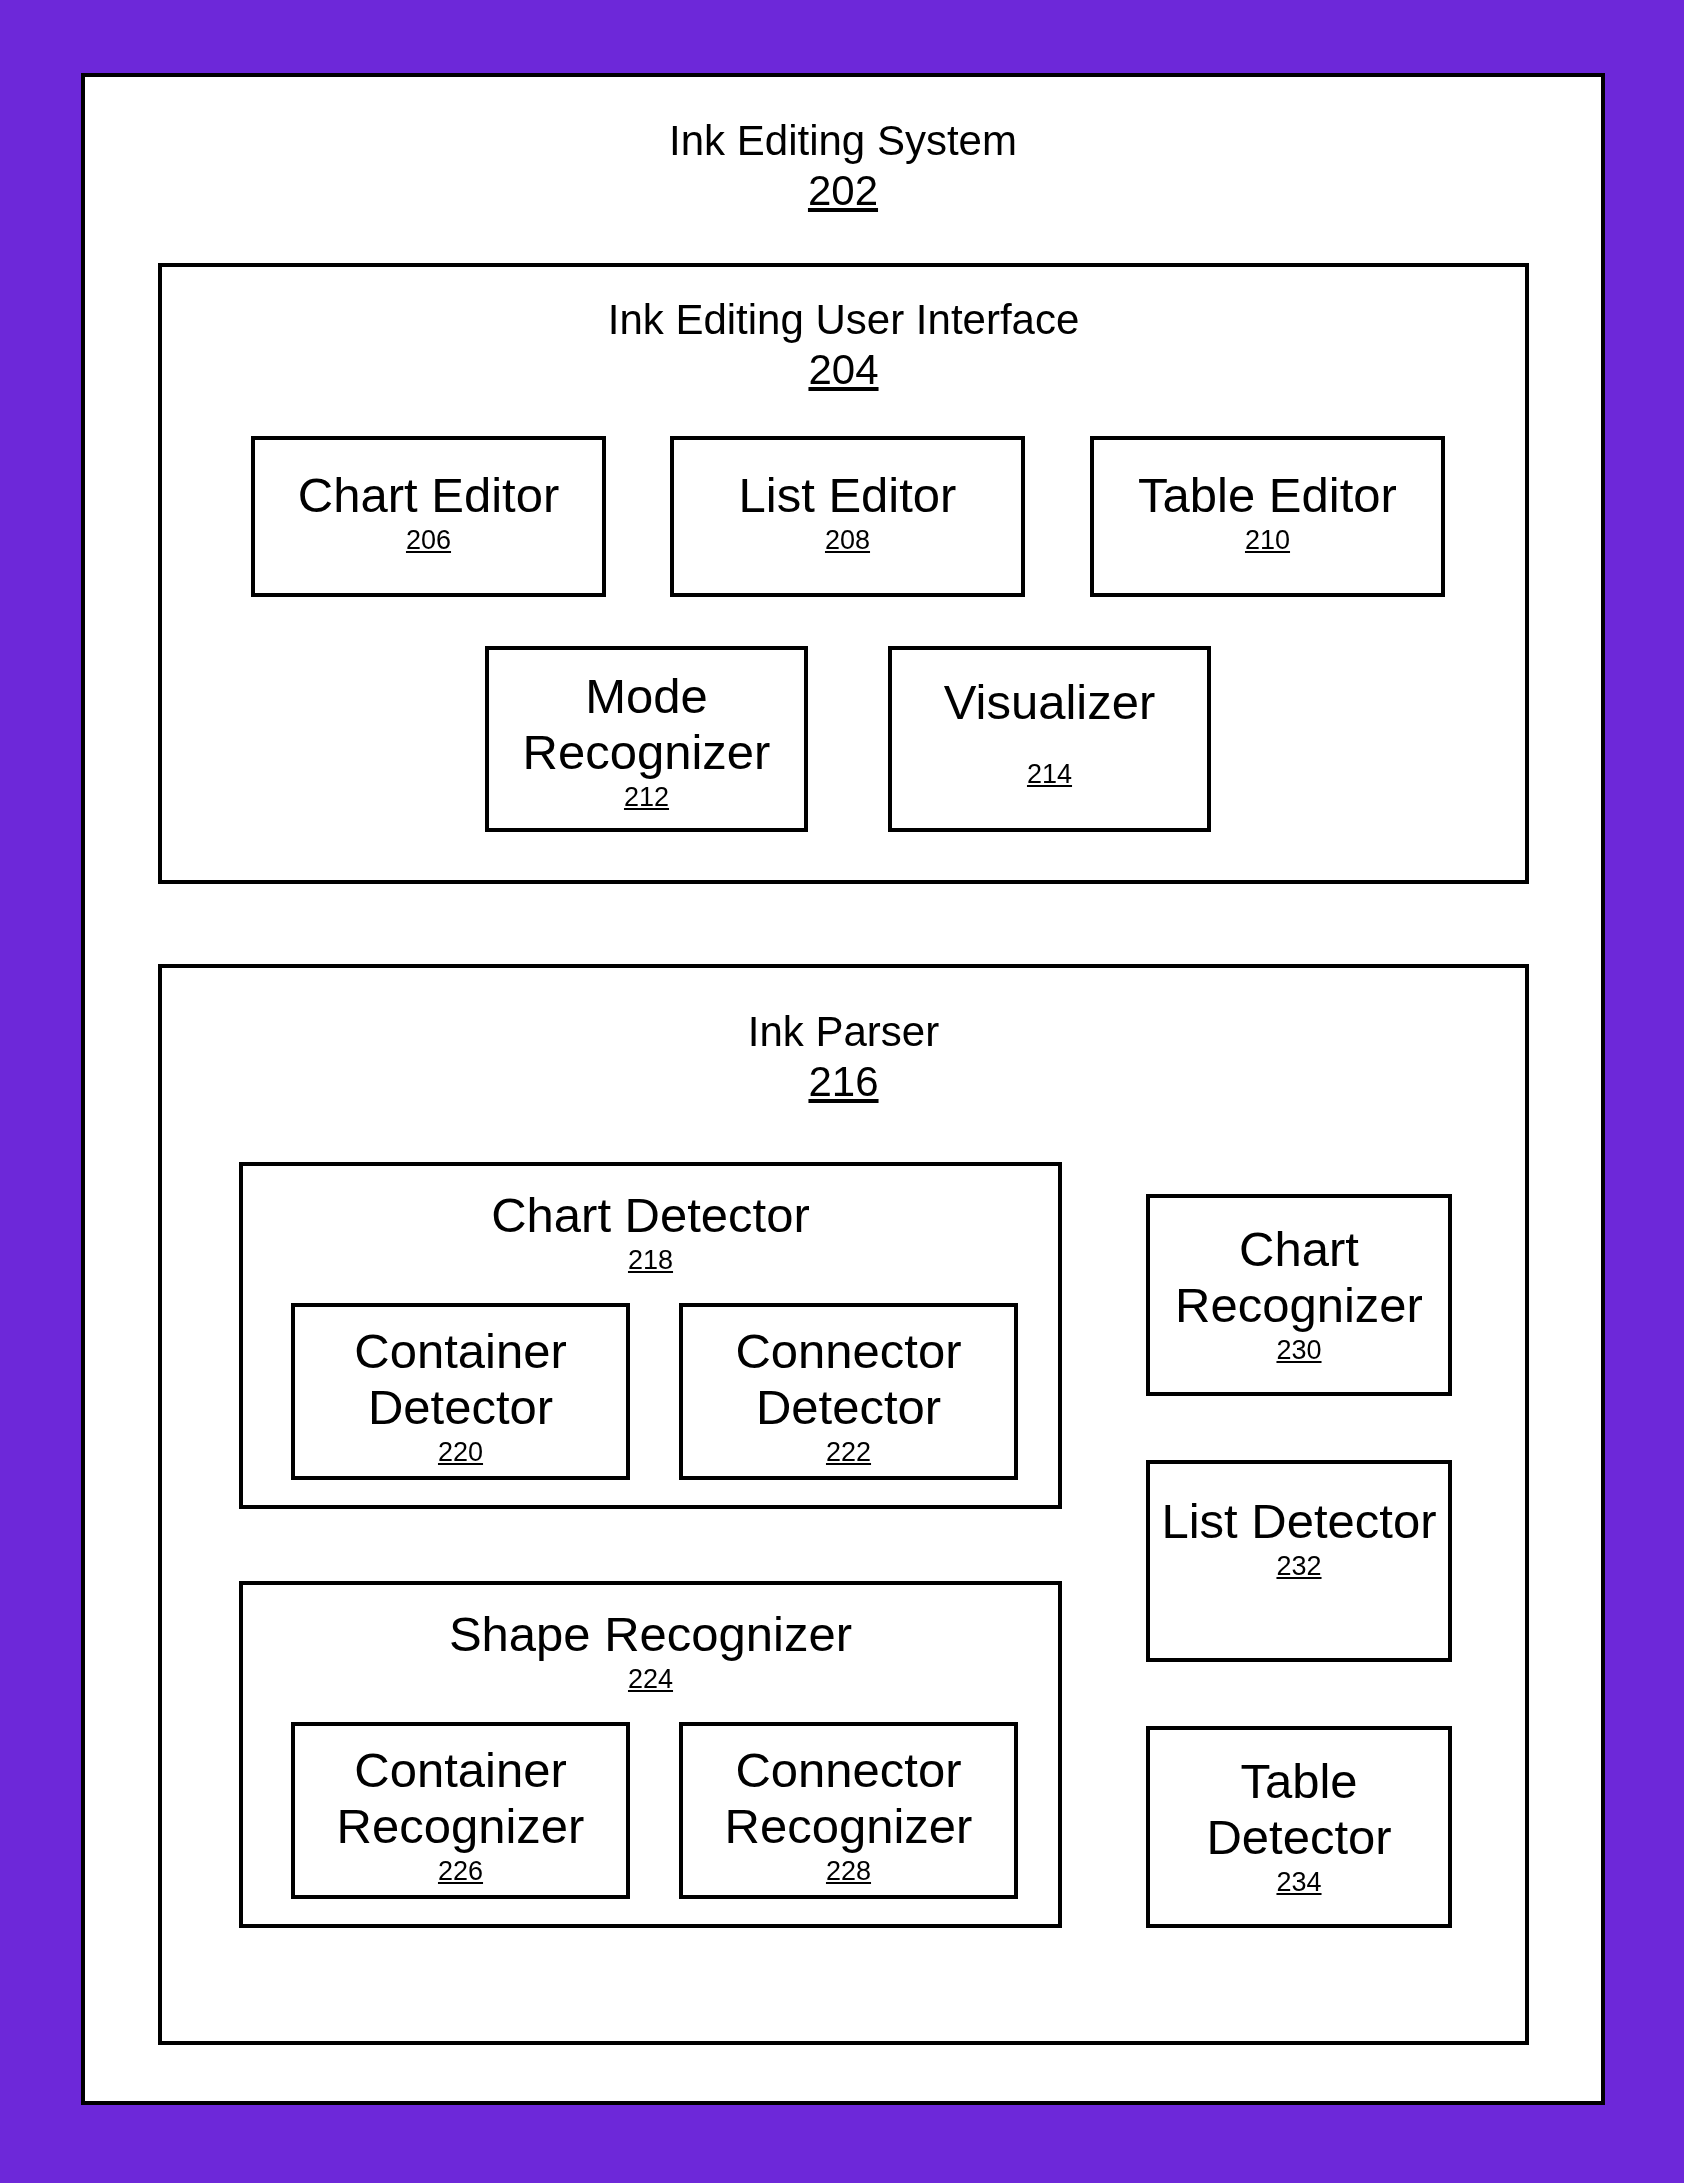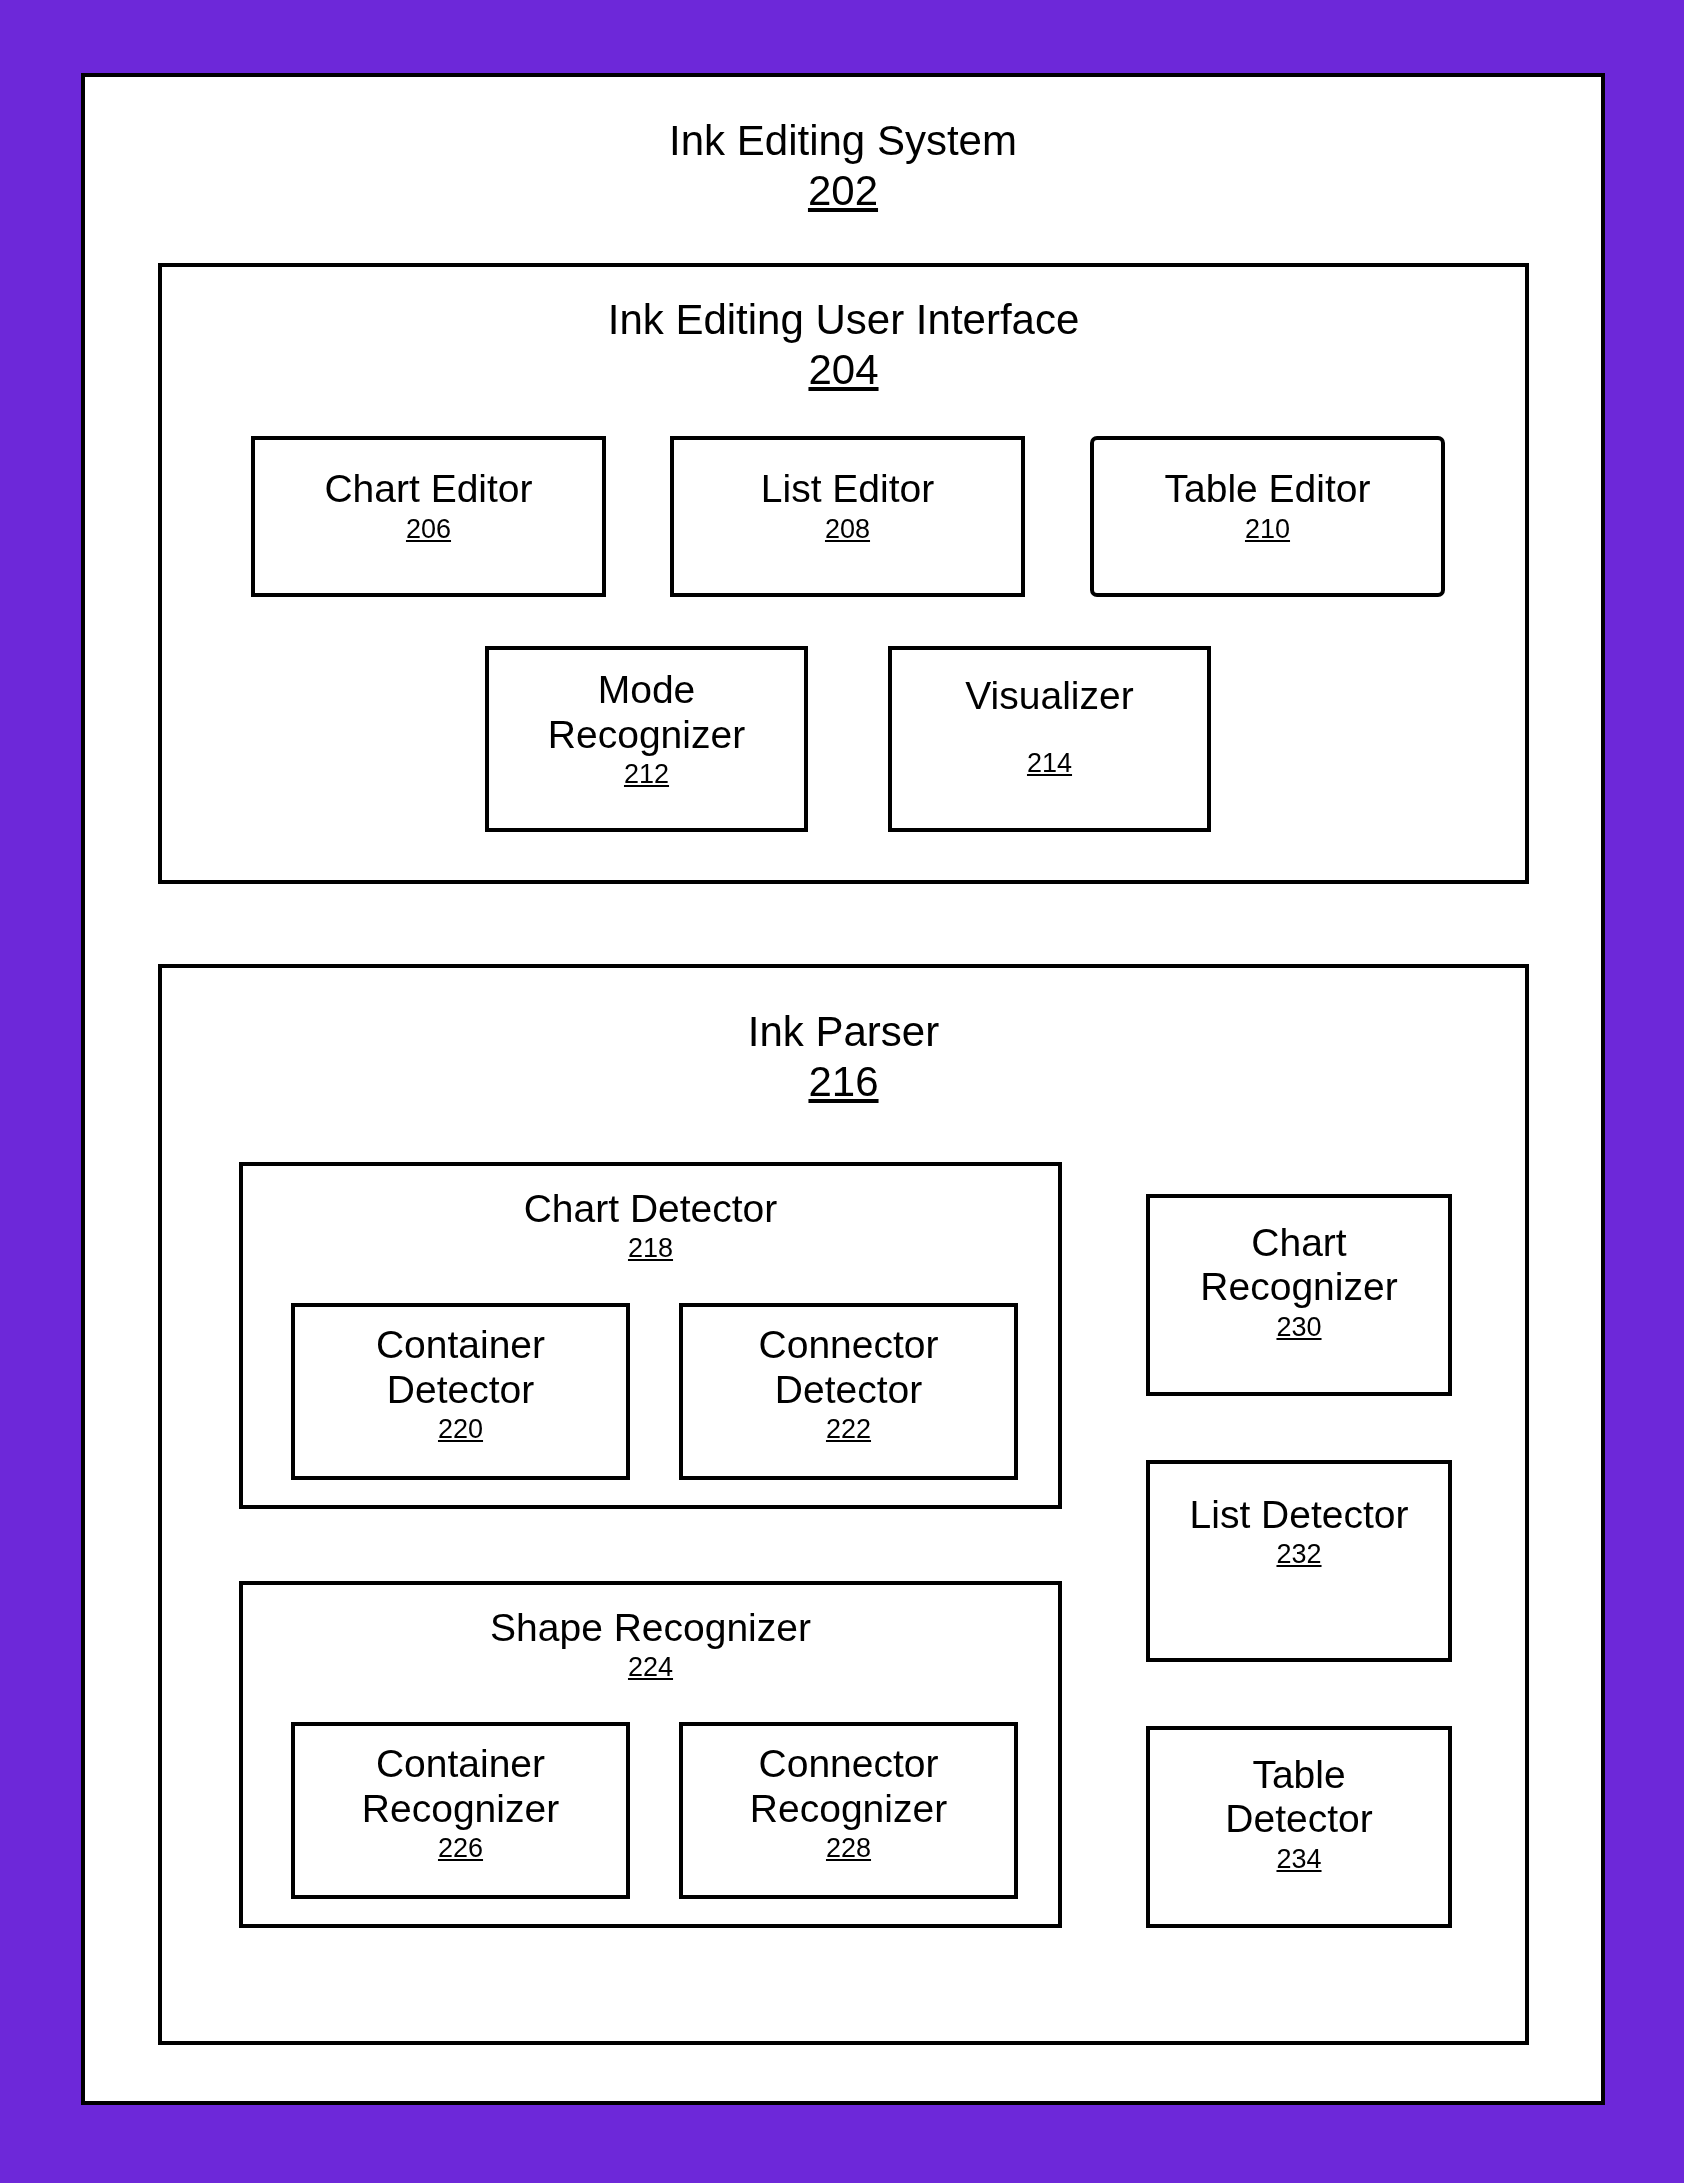--- a/index.html
+++ b/index.html
@@ -29,21 +29,21 @@
     font-size: 42px;
     font-weight: 400;
     white-space: pre-line;
   }
   .refnum {
     font-size: 42px;
     text-decoration: underline;
     margin-top: 1.6px;
   }
   .title-sm {
-    font-size: 39px;
+    font-size: 49px;
     font-weight: 400;
     white-space: pre-line;
   }
   .refnum-sm {
     font-size: 27px;
     text-decoration: underline;
     margin-top: 1.6px;
   }
 </style>
 </head>
@@ -70,21 +70,21 @@
         </div>
       </div>
 
       <div class="box" style="left:508px; top:169px; width:355px; height:161px;">
         <div class="label-group" style="position:absolute; left:0; right:0; top:27.4px;">
           <div class="title-sm">List Editor</div>
           <div class="refnum-sm">208</div>
         </div>
       </div>
 
-      <div class="box" style="left:928px; top:169px; width:355px; height:161px;border-radius:7px;">
+      <div class="box" style="left:928px; top:169px; width:355px; height:161px;">
         <div class="label-group" style="position:absolute; left:0; right:0; top:27.4px;">
           <div class="title-sm">Table Editor</div>
           <div class="refnum-sm">210</div>
         </div>
       </div>
 
       <div class="box" style="left:323px; top:379px; width:323px; height:186px;">
         <div class="label-group" style="position:absolute; left:0; right:0; top:18px;">
           <div class="title-sm">Mode
 Recognizer</div>

